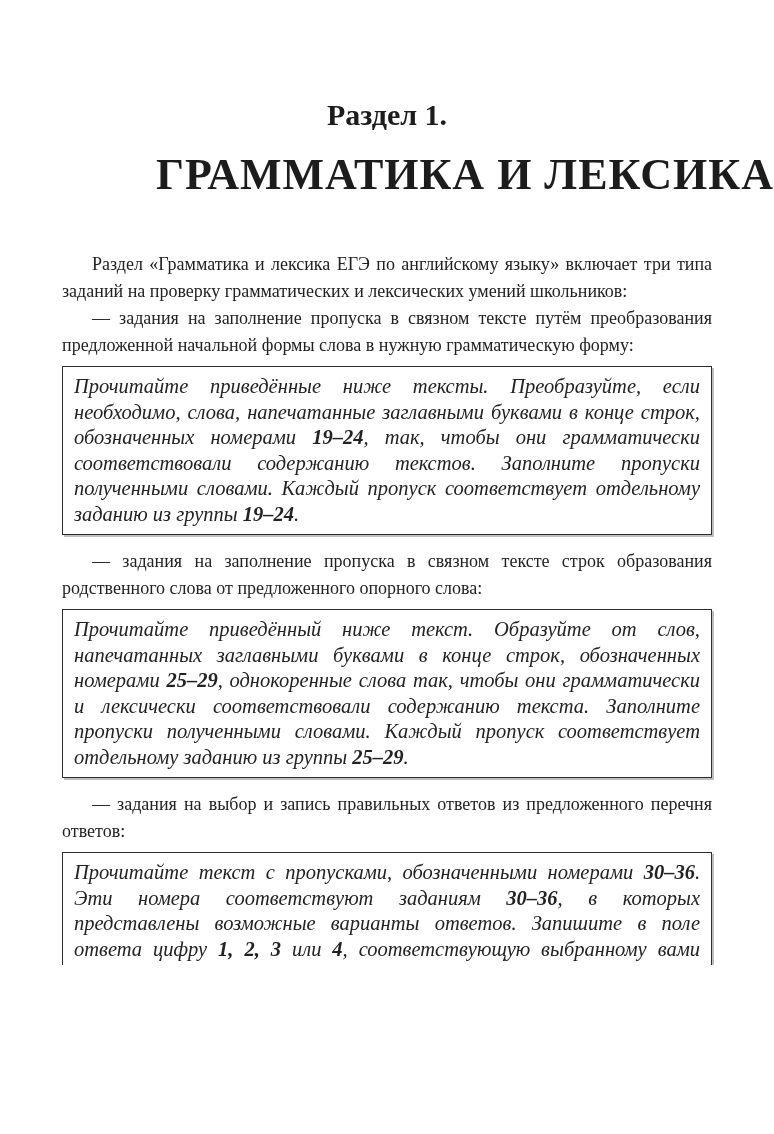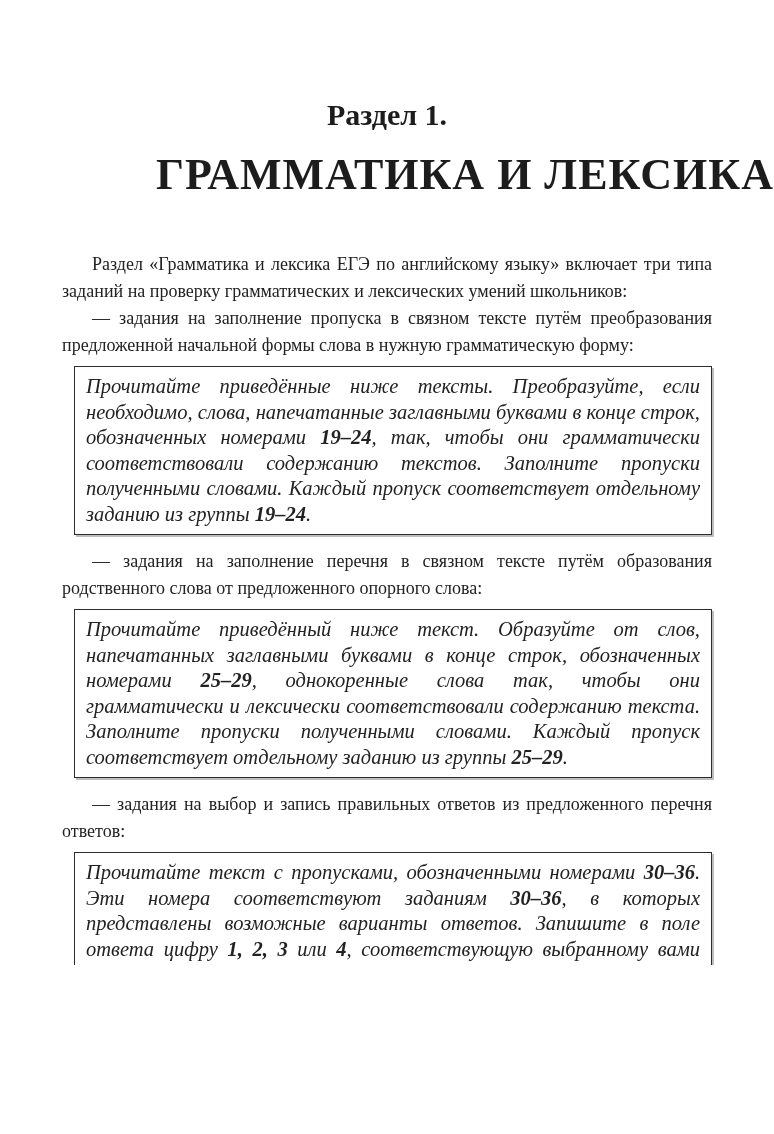--- a/index.html
+++ b/index.html
@@ -43,21 +43,21 @@
   }
   p.para {
     margin: 0;
     font-size: 18px;
     line-height: 27px;
     text-align: justify;
     text-indent: 30px;
     color: #222222;
   }
   .rule-box {
-    margin: 7px 0 13px 12px;
+    margin: 7px 0 13px 0;
     border: 1.5px solid #2d2d2d;
     box-shadow: 2px 2px 0 rgba(110,110,110,0.45);
     padding: 7px 11px;
     font-style: italic;
     font-size: 20.5px;
     line-height: 25.5px;
     text-align: justify;
     color: #222222;
     background: #ffffff;
   }
@@ -73,21 +73,21 @@
   <h1 class="page-title">ГРАММАТИКА И ЛЕКСИКА</h1>
 
   <div class="content body-text">
 
     <p class="para">Раздел «Грамматика и лексика ЕГЭ по английскому языку» включает три типа заданий на проверку грамматических и лексических умений школьников:</p>
 
     <p class="para">— задания на заполнение пропуска в связном тексте путём преобразования предложенной начальной формы слова в нужную грамматическую форму:</p>
 
     <div class="rule-box"><span>Прочитайте приведённые ниже тексты. Преобразуйте, если необходимо, слова, напечатанные заглавными буквами в конце строк, обозначенных номерами </span><span class="b">19–24</span><span>, так, чтобы они грамматически соответствовали содержанию текстов. Заполните пропуски полученными словами. Каждый пропуск соответствует отдельному заданию из группы </span><span class="b">19–24</span><span>.</span></div>
 
-    <p class="para">— задания на заполнение перечня в связном тексте путём образования родственного слова от предложенного опорного слова:</p>
+    <p class="para">— задания на заполнение пропуска в связном тексте строк образования родственного слова от предложенного опорного слова:</p>
 
     <div class="rule-box"><span>Прочитайте приведённый ниже текст. Образуйте от слов, напечатанных заглавными буквами в конце строк, обозначенных номерами </span><span class="b">25–29</span><span>, однокоренные слова так, чтобы они грамматически и лексически соответствовали содержанию текста. Заполните пропуски полученными словами. Каждый пропуск соответствует отдельному заданию из группы </span><span class="b">25–29</span><span>.</span></div>
 
     <p class="para">— задания на выбор и запись правильных ответов из предложенного перечня ответов:</p>
 
     <div class="rule-box"><span>Прочитайте текст с пропусками, обозначенными номерами </span><span class="b">30–36</span><span>. Эти номера соответствуют заданиям </span><span class="b">30–36</span><span>, в которых представлены возможные варианты ответов. Запишите в поле ответа цифру </span><span class="b">1, 2, 3</span><span> или </span><span class="b">4</span><span>, соответствующую выбранному вами варианту ответа.</span></div>
 
   </div>
 </div>
 

